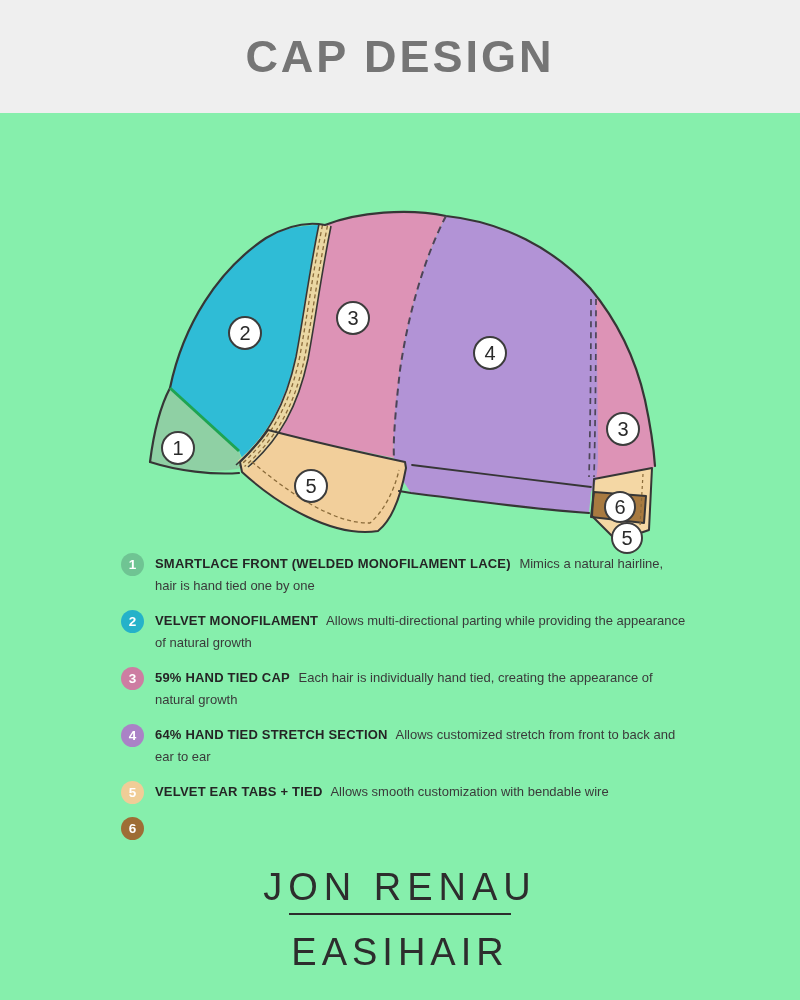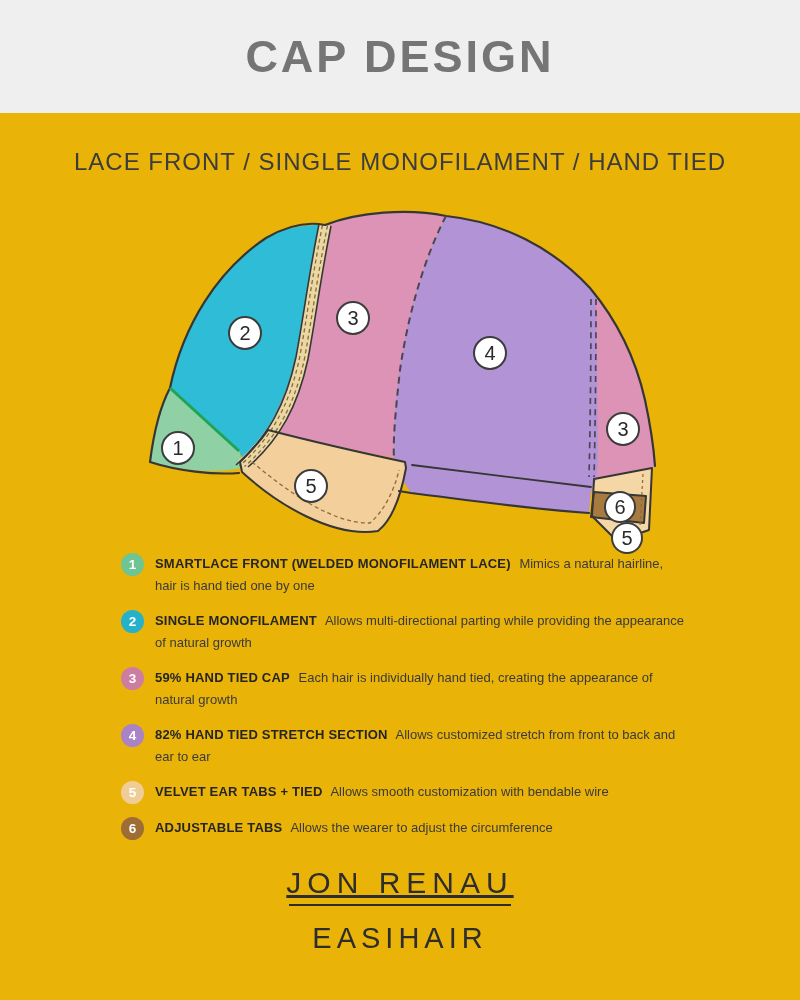--- a/index.html
+++ b/index.html
@@ -1,17 +1,17 @@
 <!DOCTYPE html>
 <html><head>
 <meta charset="utf-8">
 <title>Cap Design</title>
 <style>
   html,body{margin:0;padding:0;background:#ffffff;}
-  #page{position:relative;width:800px;height:1000px;background:#eab308;overflow:hidden;
+  #page{position:relative;width:800px;height:1000px;background:#86efac;overflow:hidden;
         font-family:"Liberation Sans","DejaVu Sans",sans-serif;}
 
   
   .header-band{position:absolute;left:0;top:0;width:800px;height:113px;background:#efefef;
                display:flex;align-items:center;justify-content:center;}
   .page-title{font-size:45px;font-weight:bold;letter-spacing:3px;color:#757575;}
 
   
   .subtitle{position:absolute;left:0;top:148px;width:800px;text-align:center;
             font-size:24px;letter-spacing:1px;color:#3c3c3c;}
@@ -27,34 +27,33 @@
           display:flex;flex-direction:column;gap:13px;}
   .legend-item{display:flex;align-items:flex-start;}
   .legend-badge{flex:0 0 23px;width:23px;height:23px;border-radius:50%;margin-right:11px;
                 display:flex;align-items:center;justify-content:center;
                 color:#ffffff;font-weight:bold;font-size:13.5px;}
   .legend-text{font-size:13px;line-height:22px;color:#3a3a3a;width:532px;}
   .legend-text b{color:#252525;margin-right:5px;letter-spacing:0.2px;}
 
   
   .footer{position:absolute;left:0;top:866px;width:800px;text-align:center;color:#2d2d2d;}
-  .brand-line1{font-size:30px;letter-spacing:6px;text-decoration:underline;}
+  .brand-line1{font-size:38px;letter-spacing:6px;}
   .brand-divider{width:222px;height:2px;background:#2d2d2d;margin:4px auto 5px auto;}
-  .brand-line2{font-size:29px;letter-spacing:5px;margin-top:16px;}
+  .brand-line2{font-size:38px;letter-spacing:5px;margin-top:16px;}
 </style>
 </head>
 <body>
 
 <div id="page">
 
   <div class="header-band">
     <div class="page-title">CAP DESIGN</div>
   </div>
 
-  <div class="subtitle">LACE FRONT / SINGLE MONOFILAMENT / HAND TIED</div>
 
   <div class="diagram">
     <svg width="560" height="360" viewBox="0 0 560 360">
 
       <path d="M 42 188 C 55 125 90 70 138 38 C 160 26 178 25 197 25
                C 186 80 182 115 174 158 C 166 200 150 235 116 262 L 111 251 Z" style="fill: rgb(47, 188, 214);"></path>
       <path d="M 22 262 C 26 230 33 205 42 188 L 111 251 C 113 258 114 264 114 268
                C 85 274 50 270 22 262 Z" style="fill: rgb(143, 208, 164);"></path>
       <path d="M 197 25 C 230 12 280 8 318 16 C 296 58 280 115 272 170
                C 267 215 265 242 266 258 C 225 250 185 241 140 230
@@ -144,55 +143,51 @@
       <div class="legend-badge" style="background-color: rgb(111, 196, 147);">1</div>
       <div class="legend-text">
         <b>SMARTLACE FRONT (WELDED MONOFILAMENT LACE)</b>
         <span>Mimics a natural hairline, hair is hand tied one by one</span>
       </div>
     </div>
 
     <div class="legend-item">
       <div class="legend-badge" style="background-color: rgb(37, 178, 201);">2</div>
       <div class="legend-text">
-        <b>SINGLE MONOFILAMENT</b>
+        <b>VELVET MONOFILAMENT</b>
         <span>Allows multi-directional parting while providing the appearance of natural growth</span>
       </div>
     </div>
 
     <div class="legend-item">
       <div class="legend-badge" style="background-color: rgb(205, 125, 162);">3</div>
       <div class="legend-text">
         <b>59% HAND TIED CAP</b>
         <span>Each hair is individually hand tied, creating the appearance of natural growth</span>
       </div>
     </div>
 
     <div class="legend-item">
       <div class="legend-badge" style="background-color: rgb(170, 130, 198);">4</div>
       <div class="legend-text">
-        <b>82% HAND TIED STRETCH SECTION</b>
+        <b>64% HAND TIED STRETCH SECTION</b>
         <span>Allows customized stretch from front to back and ear to ear</span>
       </div>
     </div>
 
     <div class="legend-item">
       <div class="legend-badge" style="background-color: rgb(240, 205, 151);">5</div>
       <div class="legend-text">
         <b>VELVET EAR TABS + TIED</b>
         <span>Allows smooth customization with bendable wire</span>
       </div>
     </div>
 
     <div class="legend-item">
       <div class="legend-badge" style="background-color: rgb(158, 109, 53);">6</div>
-      <div class="legend-text">
-        <b>ADJUSTABLE TABS</b>
-        <span>Allows the wearer to adjust the circumference</span>
-      </div>
     </div>
 
   </div>
 
   <div class="footer">
     <div class="brand-line1">JON RENAU</div>
     <div class="brand-divider"></div>
     <div class="brand-line2">EASIHAIR</div>
   </div>
 

